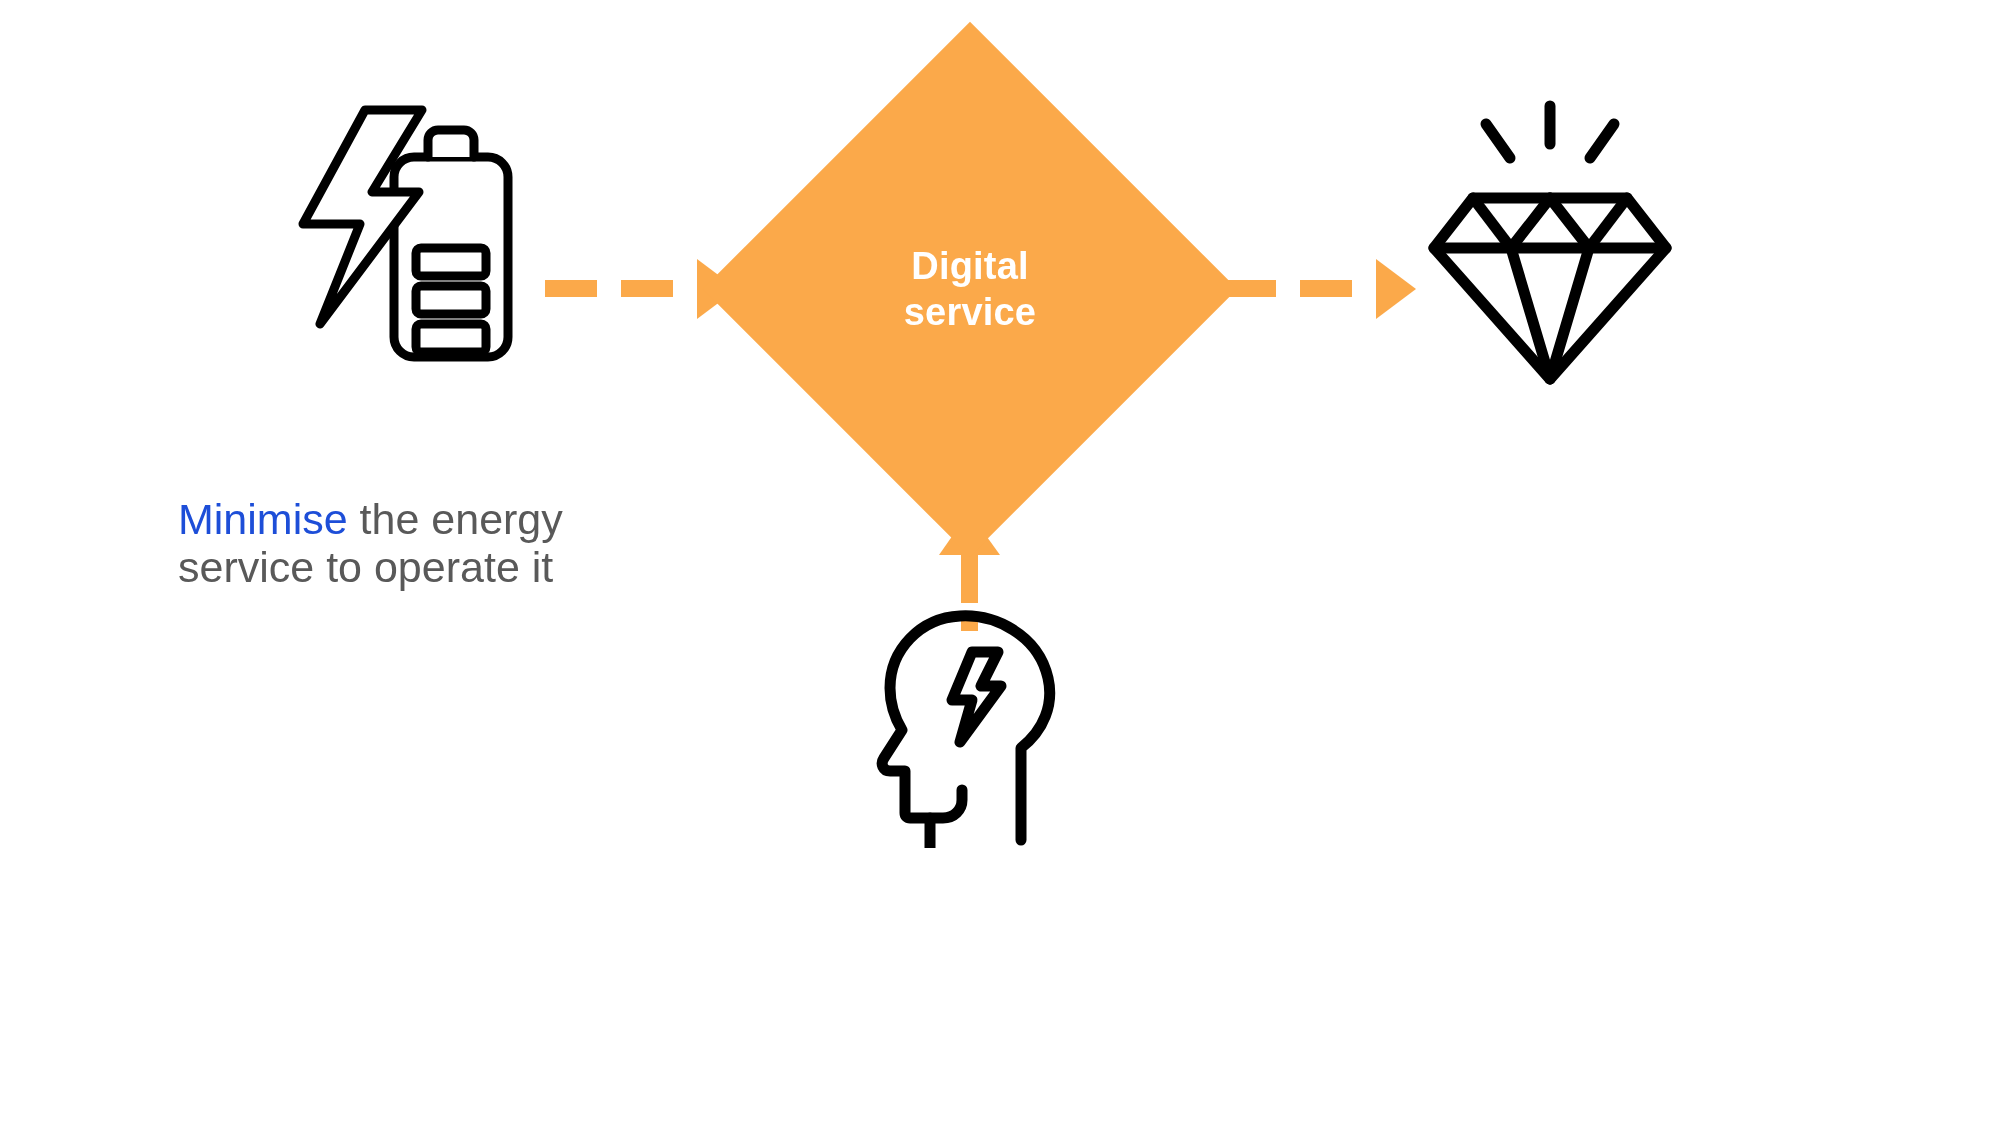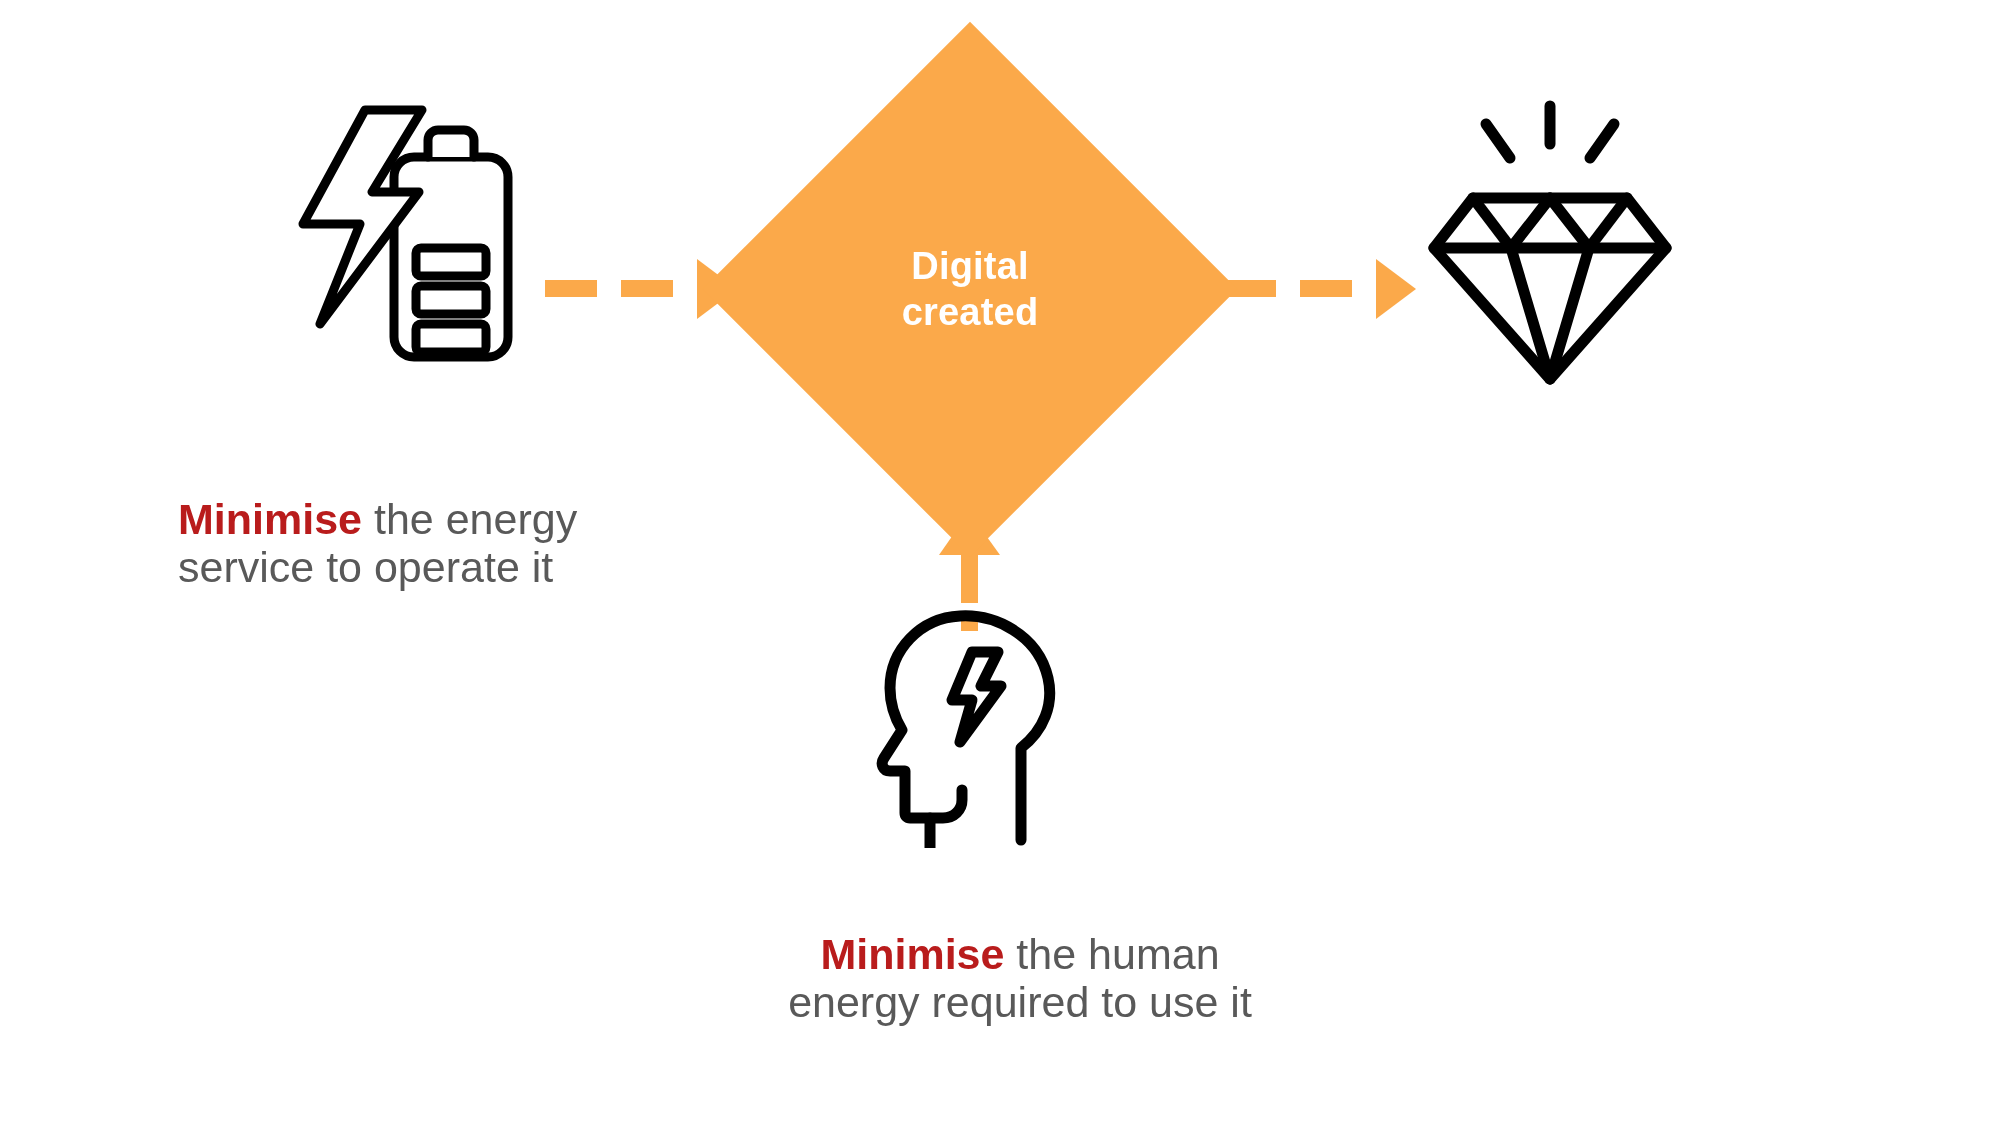--- a/index.html
+++ b/index.html
@@ -65,22 +65,22 @@
 
   
   .caption {
     position: absolute;
     color: #595959;
     font-size: 43px;
     line-height: 1.12;
     white-space: pre-line;
   }
   .caption .strong {
-    color: #b91c1c;
-    font-weight: bold;
+    color: #1d4ed8;
+    font-weight: normal;
   }
   .caption-left {
     left: 178px;
     top: 447px;
     width: 520px;
     text-align: left;
   }
   .caption-right {
     right: 182px;
     top: 447px;
@@ -141,21 +141,21 @@
       <rect x="961" y="551" width="17" height="52" fill="#FBA94A"></rect>
       <polygon points="939,555 1000,555 969,512" fill="#FBA94A"></polygon>
       <rect x="961" y="613" width="17" height="18" fill="#FBA94A"></rect>
     </g>
   </svg>
 
   <div class="diamond-wrap">
     <div class="diamond-shape"></div>
     <div class="diamond-label">
       <span>Digital</span>
-      <span>created</span>
+      <span>service</span>
     </div>
   </div>
 
   <div class="icon-box icon-battery">
     <svg viewBox="0 0 230 270" fill="none" stroke="#000000" stroke-width="9" stroke-linejoin="round" stroke-linecap="round">
 
       <rect x="106" y="61" width="114" height="200" rx="20" fill="#ffffff"></rect>
 
       <path d="M140 61 L140 44 a10 10 0 0 1 10 -10 L176 34 a10 10 0 0 1 10 10 L186 61" fill="#ffffff"></path>
 
@@ -202,18 +202,14 @@
       <path d="M104 44 L130 44 L113 78 L133 78 L92 134 L104 92 L84 92 Z"></path>
     </svg>
   </div>
 
   <div class="caption caption-left">
     <span class="strong">Minimise</span><span> the energy
 service to operate it</span>
   </div>
 
 
-  <div class="caption caption-bottom">
-    <span class="strong">Minimise</span><span> the human
-energy required to use it</span>
-  </div>
 
 </div>
 
 </body></html>

